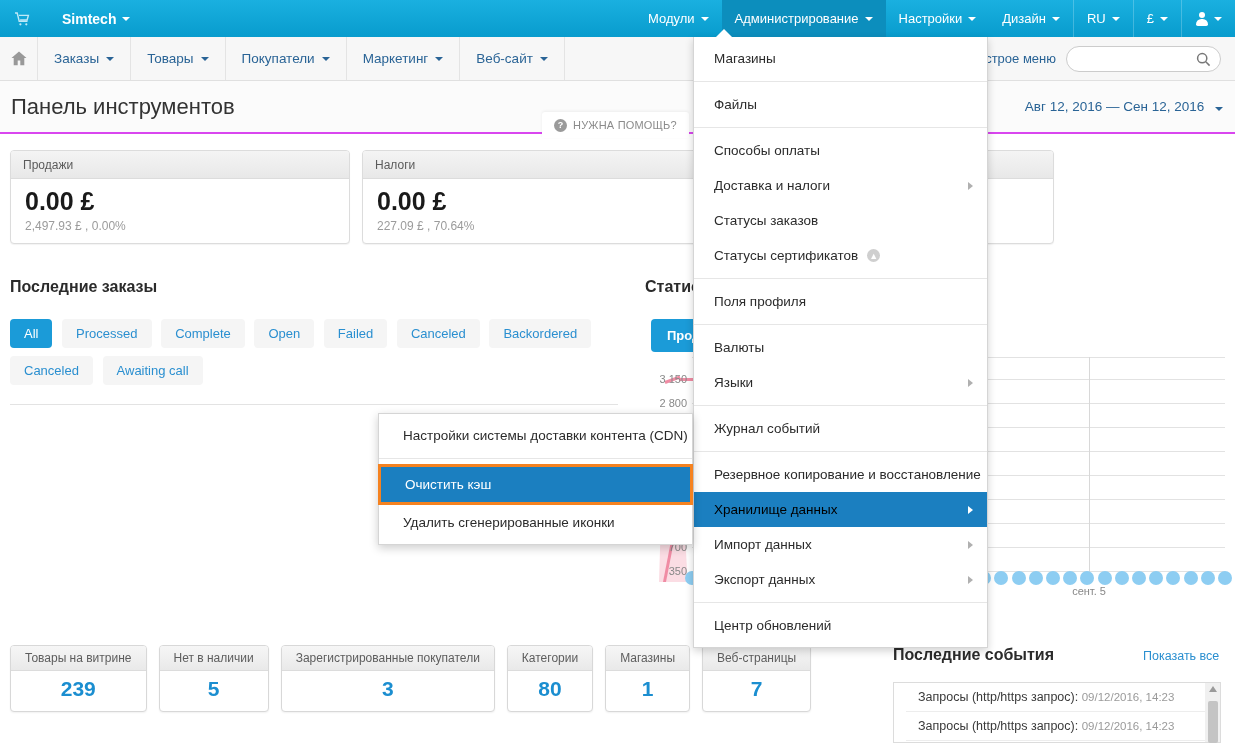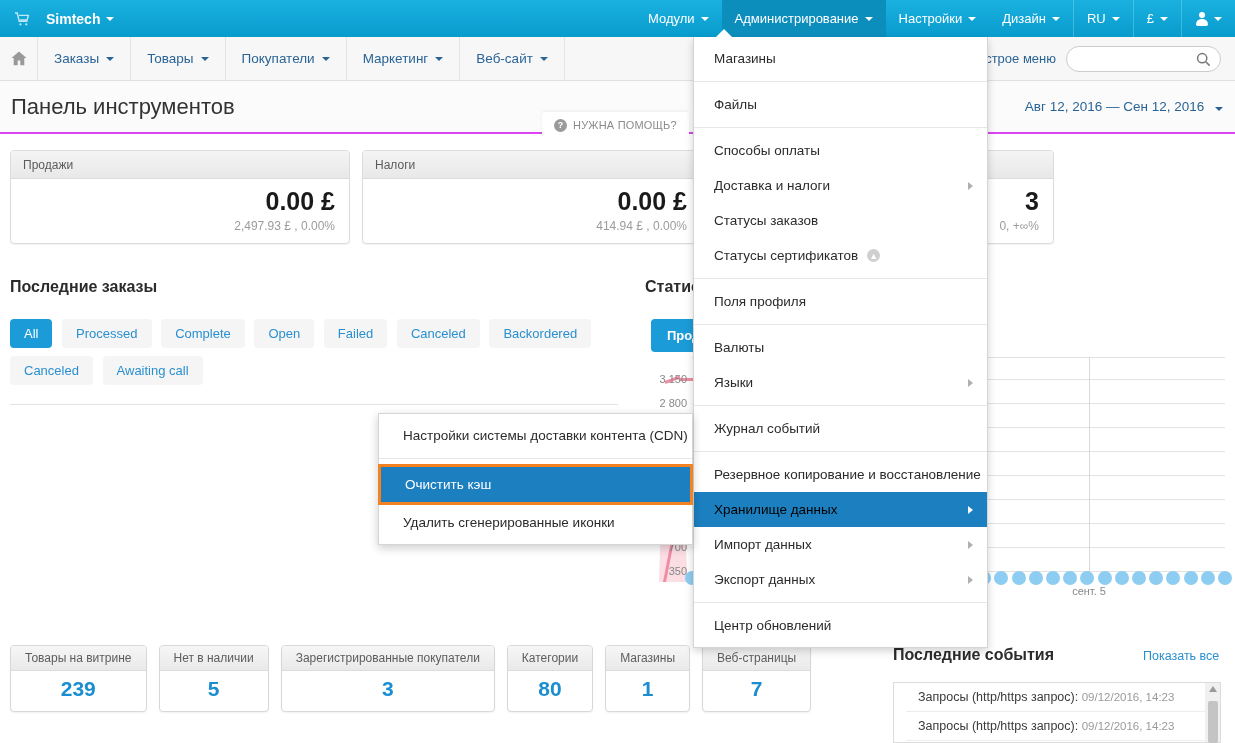--- a/index.html
+++ b/index.html
@@ -13,21 +13,21 @@
     color: #333;
   }
   #root { position: relative; width: 1235px; height: 743px; overflow: hidden; }
 
   
   .topbar {
     position: absolute; top: 0; left: 0; width: 1235px; height: 37px;
     background: linear-gradient(to bottom, #1ab0e0 0%, #089ccd 100%);
     display: flex; align-items: stretch;
   }
-  .topbar-left { display: flex; align-items: center; }
+  .topbar-left { display: flex; align-items: center; gap: 16px; }
   .cart-icon {
     width: 44px; display: flex; align-items: center; justify-content: center;
     color: #bfe9f7;
   }
   .brand {
     color: #fff; font-size: 14px; font-weight: bold; padding: 0 14px 0 2px;
     display: flex; align-items: center; cursor: pointer; height: 37px;
   }
   .spacer { flex: 1; }
   .topnav { display: flex; align-items: stretch; }
@@ -125,21 +125,21 @@
   .kpi {
     width: 340px; background: #fff; border: 1px solid #dcdcdc; border-radius: 4px;
     box-shadow: 0 1px 1px rgba(0,0,0,.05);
   }
   .kpi-head {
     height: 28px; background: linear-gradient(to bottom,#f4f4f4,#e8e8e8);
     border-bottom: 1px solid #dcdcdc; border-radius: 3px 3px 0 0;
     display: flex; align-items: center; padding: 0 12px;
     font-size: 12px; color: #5b5b5b;
   }
-  .kpi-body { padding: 8px 14px 10px; text-align: right; }
+  .kpi-body { padding: 8px 14px 10px; }
   .kpi-value { font-size: 25px; font-weight: bold; color: #1a1a1a; line-height: 1.15; }
   .kpi-sub { font-size: 12px; color: #9b9b9b; margin-top: 3px; }
 
   
   .sec-title {
     position: absolute; font-size: 16px; font-weight: bold; color: #2b2b2b;
   }
   #orders-title { top: 278px; left: 10px; }
   #stats-title  { top: 278px; left: 645px; }
 
@@ -397,21 +397,21 @@
     <div class="kpi-head">Продажи</div>
     <div class="kpi-body">
       <div class="kpi-value">0.00 £</div>
       <div class="kpi-sub">2,497.93 £ , 0.00%</div>
     </div>
   </div>
   <div class="kpi">
     <div class="kpi-head">Налоги</div>
     <div class="kpi-body">
       <div class="kpi-value">0.00 £</div>
-      <div class="kpi-sub">414.94 £ , 0.00%</div>
+      <div class="kpi-sub">227.09 £ , 70.64%</div>
     </div>
   </div>
   <div class="kpi">
     <div class="kpi-head">Заказы</div>
     <div class="kpi-body">
       <div class="kpi-value">3</div>
       <div class="kpi-sub">0, +∞%</div>
     </div>
   </div>
 </div>

